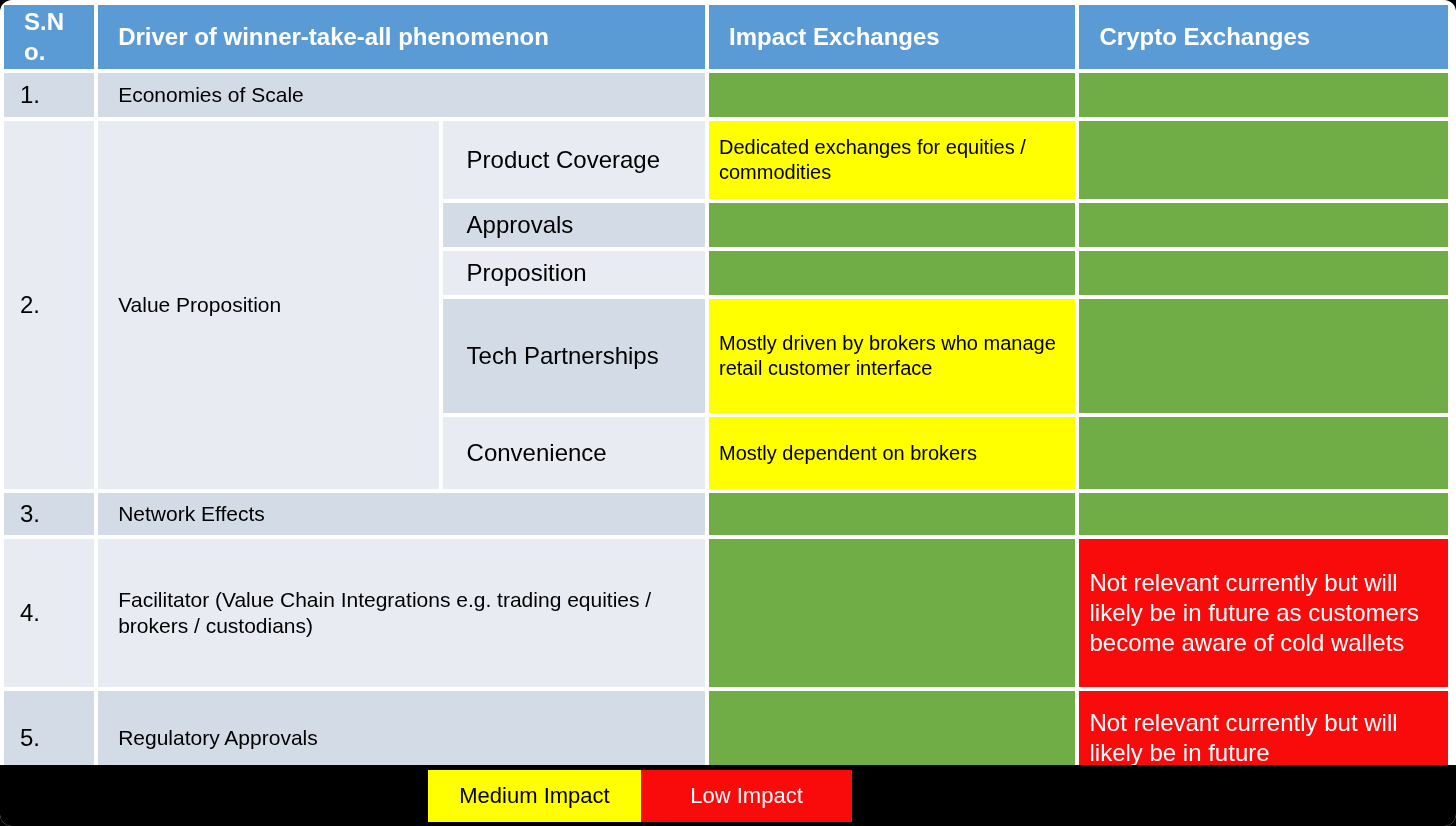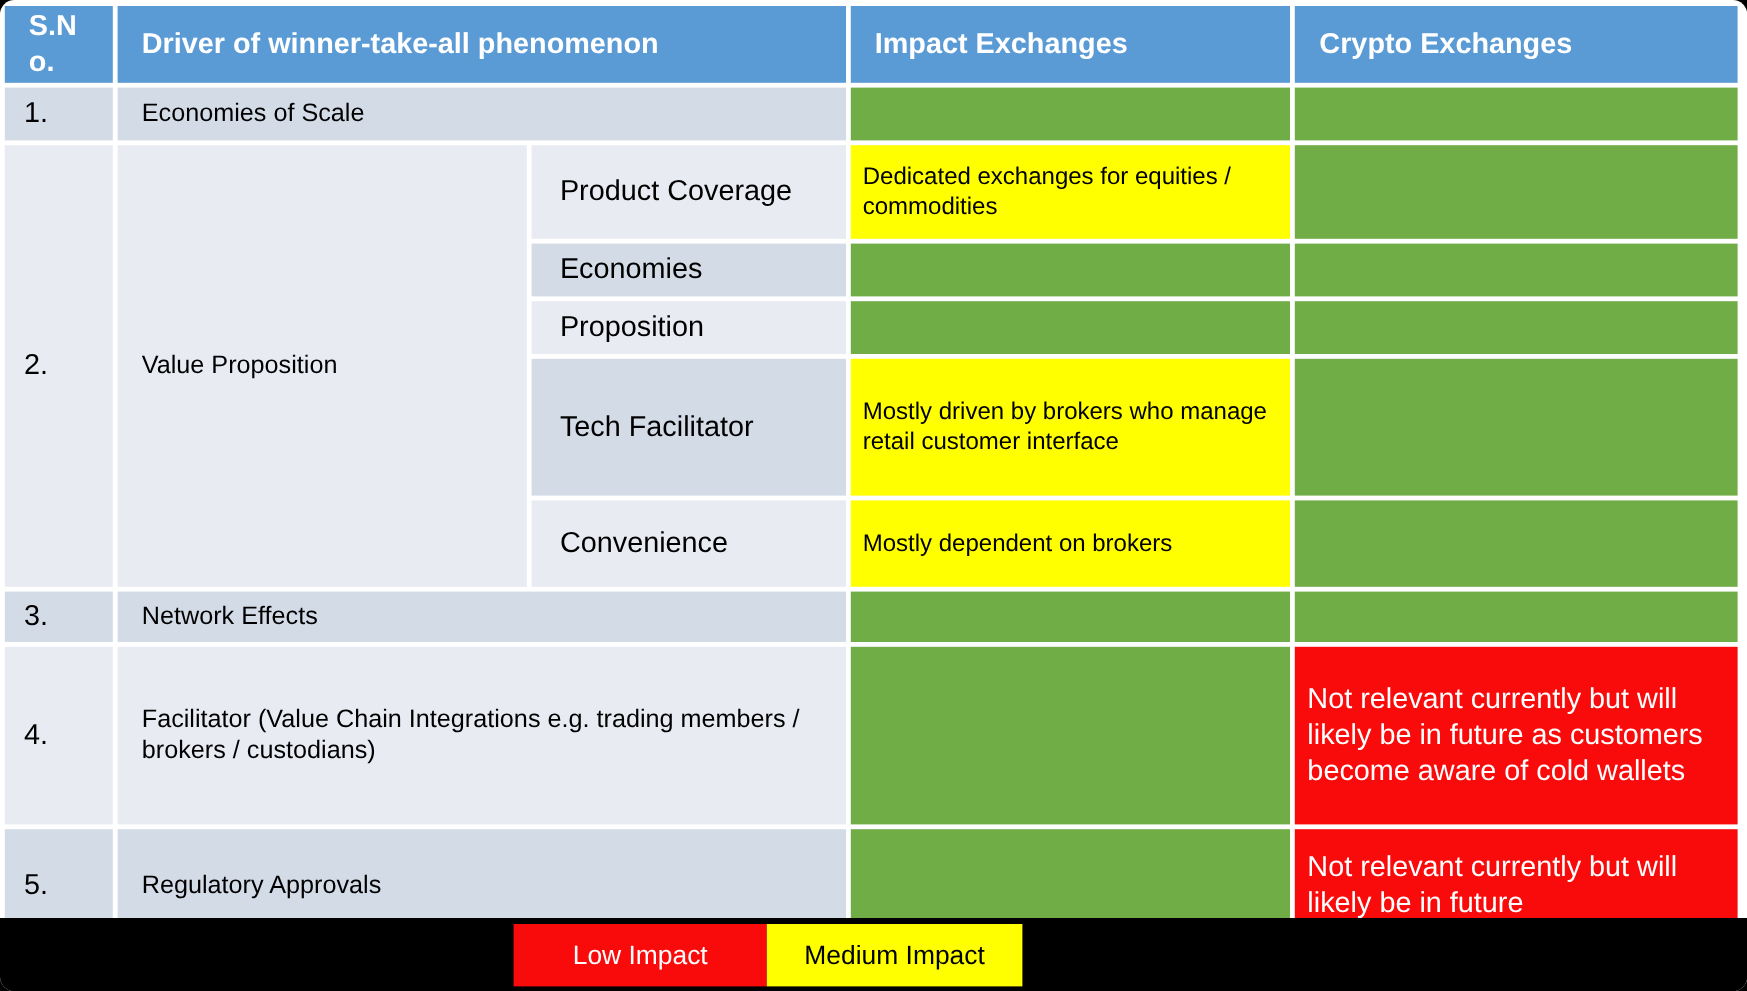--- a/index.html
+++ b/index.html
@@ -75,67 +75,67 @@
       </tr>
 
       <tr style="height:78px">
         <td class="sno light" rowspan="5">2.</td>
         <td class="driver light" rowspan="5">Value Proposition</td>
         <td class="sub light">Product Coverage</td>
         <td class="c-med">Dedicated exchanges for equities / commodities</td>
         <td class="c-high"></td>
       </tr>
       <tr style="height:44px">
-        <td class="sub dark">Economies</td>
+        <td class="sub dark">Approvals</td>
         <td class="c-high"></td>
         <td class="c-high"></td>
       </tr>
       <tr style="height:44px">
         <td class="sub light">Proposition</td>
         <td class="c-high"></td>
         <td class="c-high"></td>
       </tr>
       <tr style="height:114px">
-        <td class="sub dark">Tech Facilitator</td>
+        <td class="sub dark">Tech Partnerships</td>
         <td class="c-med">Mostly driven by brokers who manage retail customer interface</td>
         <td class="c-high"></td>
       </tr>
       <tr style="height:72px">
         <td class="sub light">Convenience</td>
         <td class="c-med">Mostly dependent on brokers</td>
         <td class="c-high"></td>
       </tr>
 
       <tr style="height:42px">
         <td class="sno dark">3.</td>
         <td class="driver dark" colspan="2">Network Effects</td>
         <td class="c-high"></td>
         <td class="c-high"></td>
       </tr>
 
       <tr style="height:148px">
         <td class="sno light">4.</td>
-        <td class="driver light" colspan="2">Facilitator (Value Chain Integrations e.g. trading members / brokers / custodians)</td>
+        <td class="driver light" colspan="2">Facilitator (Value Chain Integrations e.g. trading equities / brokers / custodians)</td>
         <td class="c-high"></td>
         <td class="c-low">Not relevant currently but will likely be in future as customers become aware of cold wallets</td>
       </tr>
 
       <tr style="height:78px">
         <td class="sno dark">5.</td>
         <td class="driver dark" colspan="2">Regulatory Approvals</td>
         <td class="c-high"></td>
         <td class="c-low">Not relevant currently but will likely be in future</td>
       </tr>
     </tbody>
       </table>
   </div>
 
   <div class="legend-strip">
     <div class="legend-boxes">
+      <div class="legend-box legend-medium">
+        <span>Medium Impact</span>
+      </div>
       <div class="legend-box legend-low">
         <span>Low Impact</span>
-      </div>
-      <div class="legend-box legend-medium">
-        <span>Medium Impact</span>
       </div>
     </div>
   </div>
 </div>
 
 </body></html>

